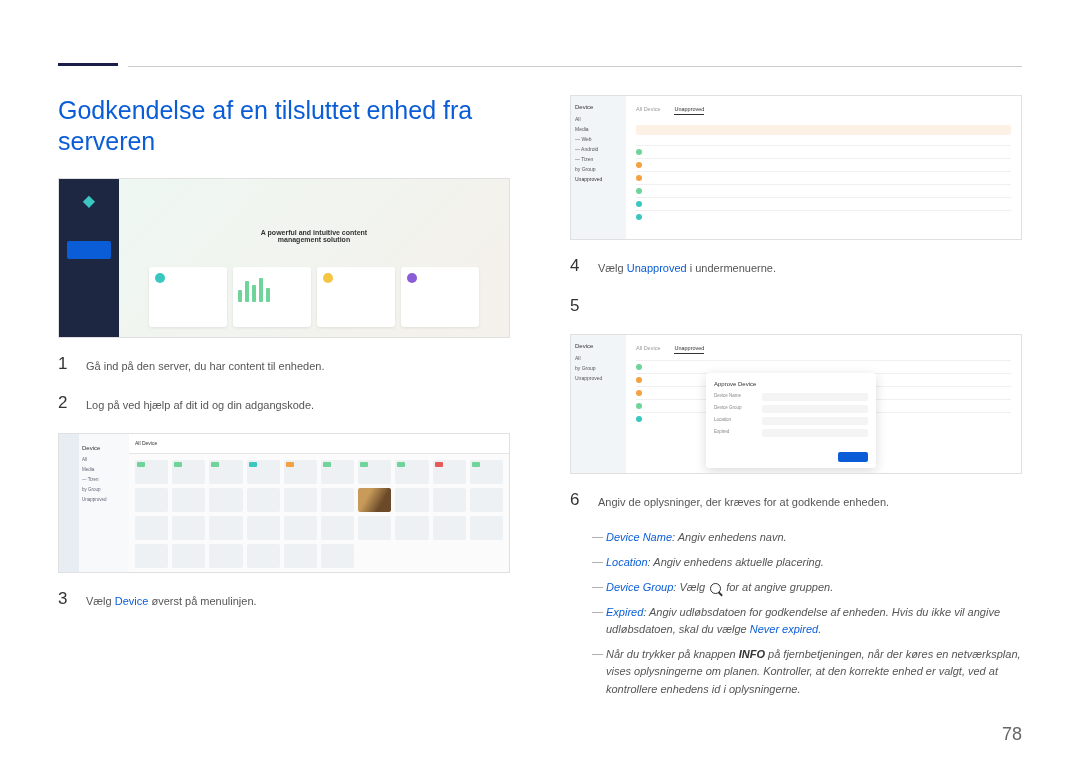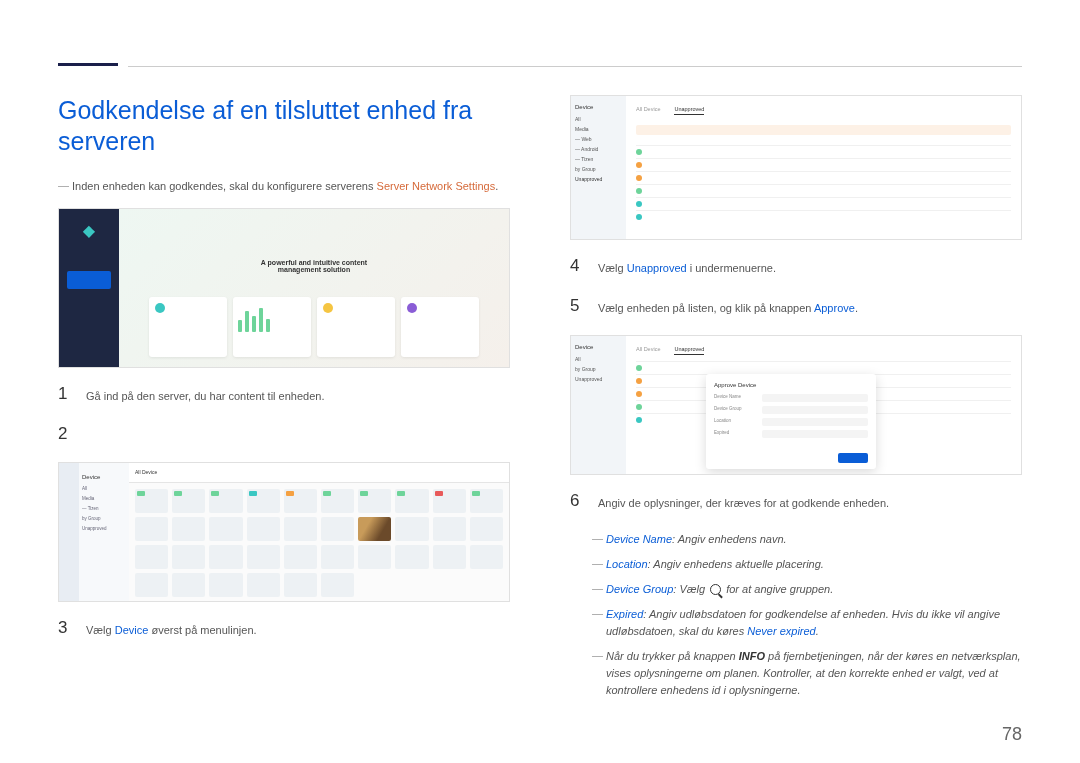--- a/index.html
+++ b/index.html
@@ -310,24 +310,20 @@
 <body>
 
 <div class="page-header-bar"></div>
 <div class="page-header-line"></div>
 
 <div class="page-content">
 
   <div class="col">
     <h1 class="main-title">Godkendelse af en tilsluttet enhed fra serveren</h1>
 
-    <div class="note-line">
-      <span>Inden enheden kan godkendes, skal du konfigurere serverens</span>
-      <span class="highlight-red">Server Network Settings</span><span>.</span>
-    </div>
 
     <div class="screenshot-box ss-160">
       <div class="dark-sidebar">
         <div class="logo">◆</div>
         <div class="btn-blue"></div>
       </div>
       <div class="light-main">
         <div class="caption-text">A powerful and intuitive content
 management solution</div>
         <div class="mini-cards">
@@ -353,20 +349,21 @@
       </div>
     </div>
 
     <div class="step-row">
       <div class="step-num">1</div>
       <div class="step-text">Gå ind på den server, du har content til enheden.</div>
     </div>
 
     <div class="step-row">
       <div class="step-num">2</div>
+      <div class="step-text">Log på ved hjælp af dit id og din adgangskode.</div>
     </div>
 
     <div class="screenshot-box ss-150">
       <div class="light-sidebar"></div>
       <div class="left-nav-col">
         <div style="font-size:6px;color:#333;margin-bottom:6px;">Device</div>
         <div>All</div>
         <div>Media</div>
         <div>— Tizen</div>
         <div>by Group</div>
@@ -532,24 +529,20 @@
       <div class="step-num">4</div>
       <div class="step-text">
         <span>Vælg</span>
         <span class="highlight-blue">Unapproved</span>
         <span>i undermenuerne.</span>
       </div>
     </div>
 
     <div class="step-row">
       <div class="step-num">5</div>
-      <div class="step-text">
-        <span>Vælg enheden på listen, og klik på knappen</span>
-        <span class="highlight-blue">Approve</span><span>.</span>
-      </div>
     </div>
 
     <div class="screenshot-box ss-140">
       <div class="light-sidebar-wide">
         <div style="font-size:6px;color:#333;margin-bottom:6px;">Device</div>
         <div style="margin:4px 0">All</div>
         <div style="margin:4px 0">by Group</div>
         <div style="margin:4px 0">Unapproved</div>
       </div>
       <div class="main-list-area">
@@ -621,21 +614,21 @@
       </div>
       <div class="sub-note">
         <span class="highlight-blue">Location</span><span>: Angiv enhedens aktuelle placering.</span>
       </div>
       <div class="sub-note">
         <span class="highlight-blue">Device Group</span><span>: Vælg</span>
         <span class="search-icon-inline"></span>
         <span>for at angive gruppen.</span>
       </div>
       <div class="sub-note">
-        <span class="highlight-blue">Expired</span><span>: Angiv udløbsdatoen for godkendelse af enheden. Hvis du ikke vil angive udløbsdatoen, skal du køres</span>
+        <span class="highlight-blue">Expired</span><span>: Angiv udløbsdatoen for godkendelse af enheden. Hvis du ikke vil angive udløbsdatoen, skal du vælge</span>
         <span class="highlight-blue">Never expired</span><span>.</span>
       </div>
       <div class="sub-note">
         <span>Når du trykker på knappen</span>
         <strong>INFO</strong>
         <span>på fjernbetjeningen, når der køres en netværksplan, vises oplysningerne om planen. Kontroller, at den korrekte enhed er valgt, ved at kontrollere enhedens id i oplysningerne.</span>
       </div>
     </div>
 
   </div>

